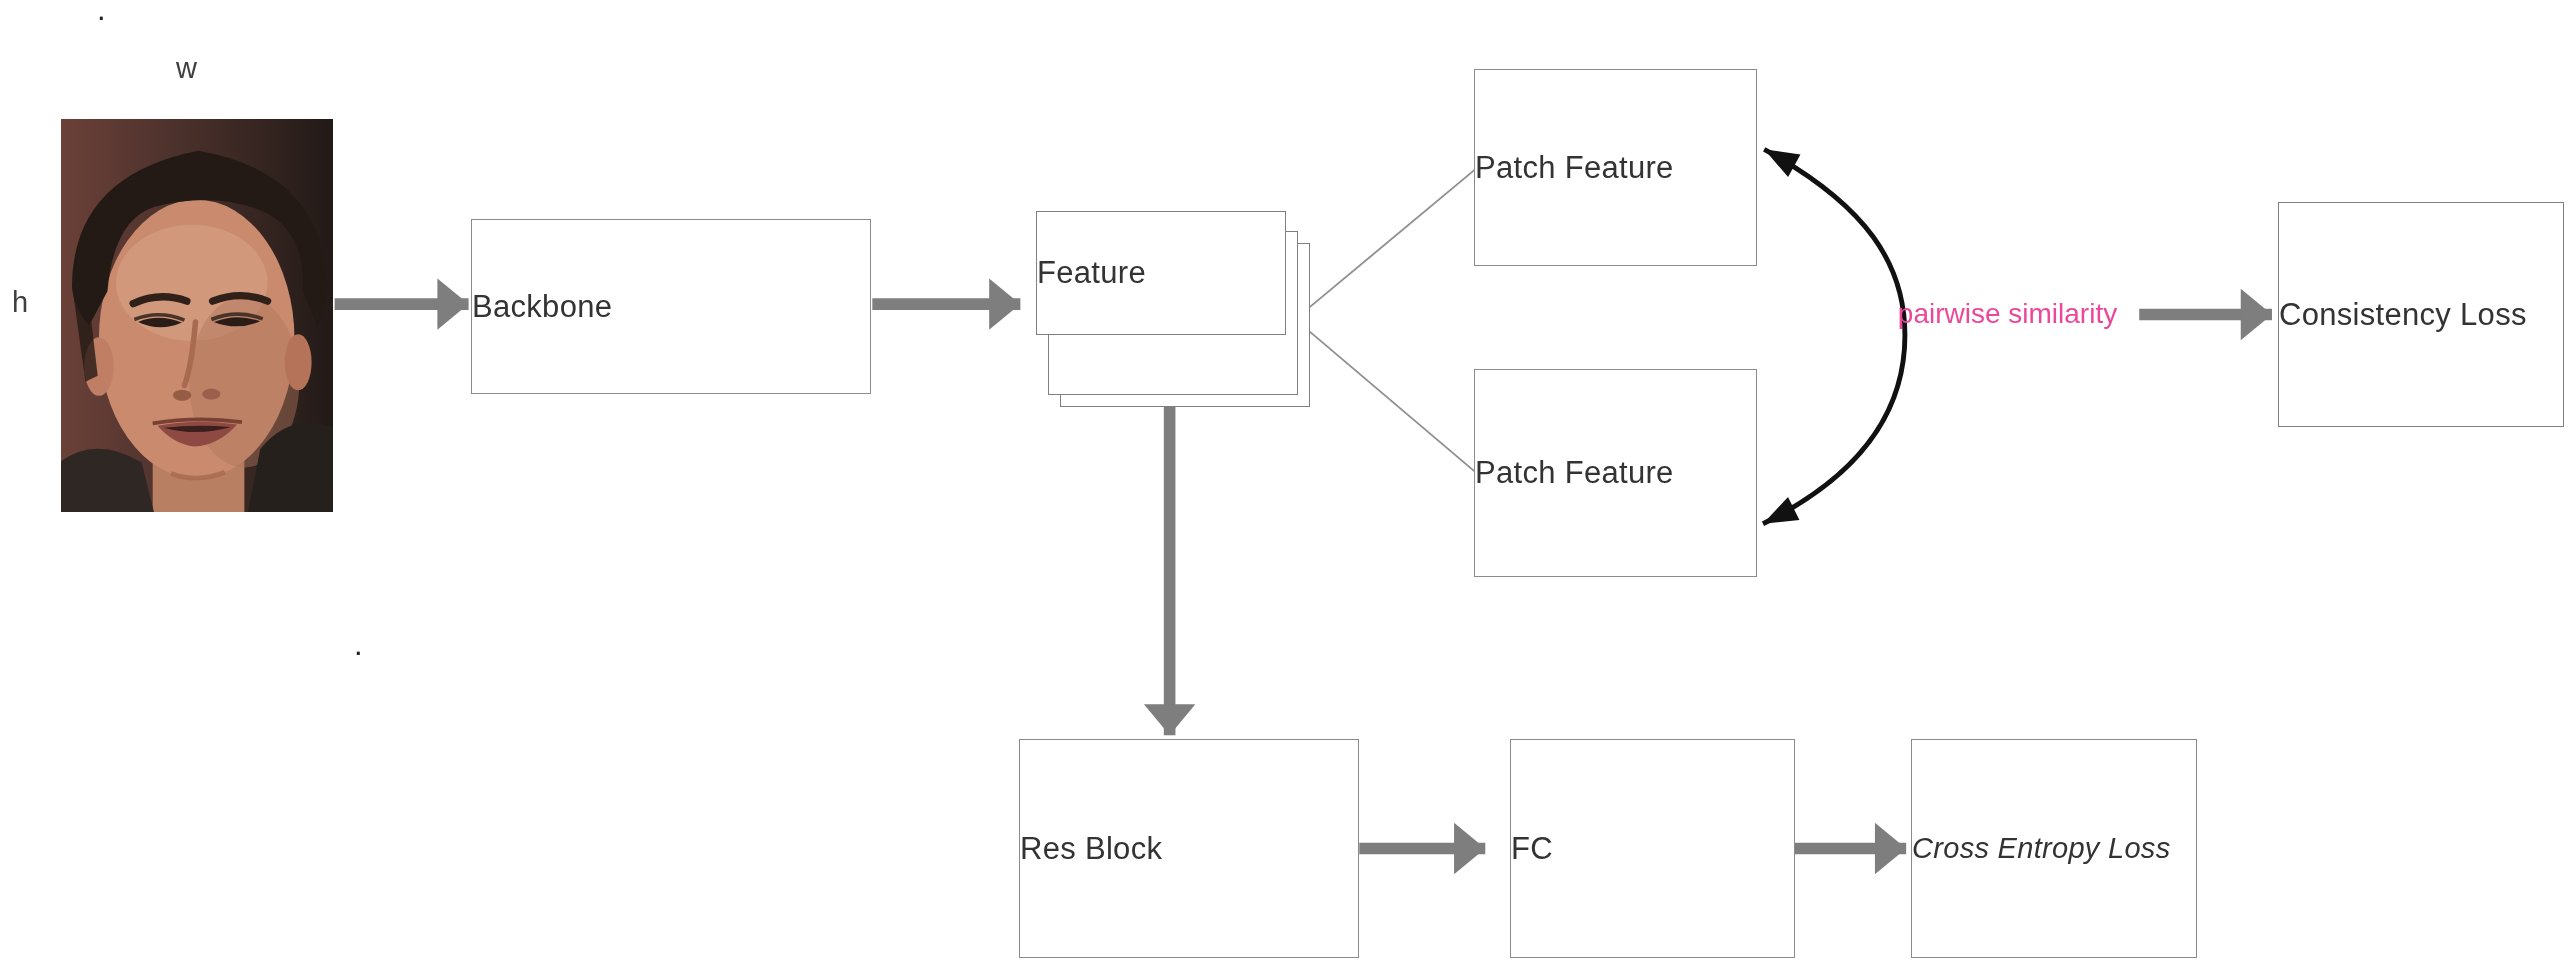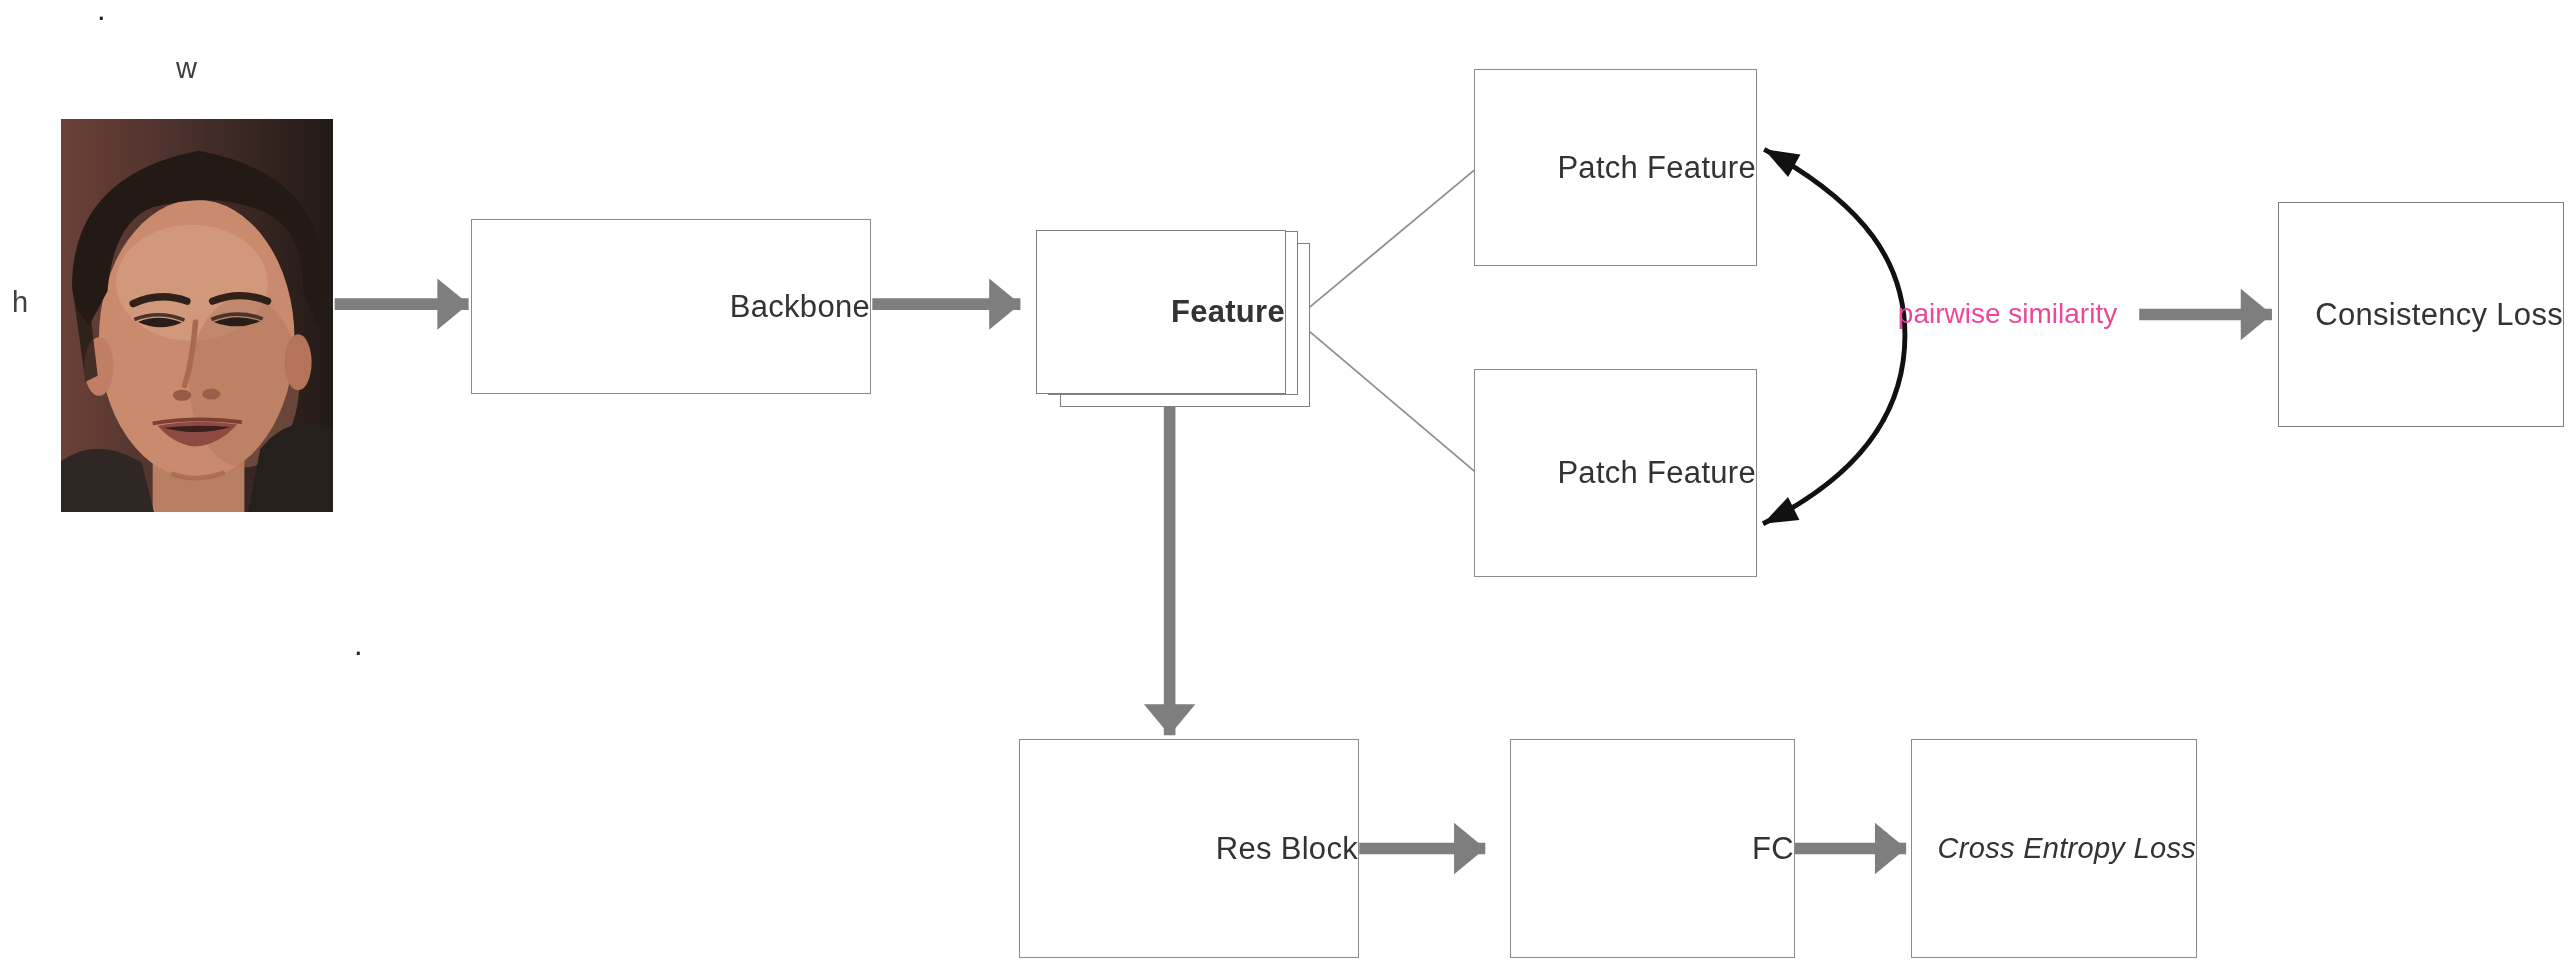--- a/index.html
+++ b/index.html
@@ -8,21 +8,21 @@
     width:2576px;height:974px;
     background:#ffffff;
     font-family:"Liberation Sans", sans-serif;
     overflow:hidden;
   }
   .layer{position:absolute;left:0;top:0;width:2576px;height:974px;}
   .node{
     position:absolute;
     background:#ffffff;
     border:1.8px solid #8b8b8b;
-    display:flex;align-items:center;justify-content:flex-end;
+    display:flex;align-items:center;justify-content:flex-start;
     box-sizing:border-box;
     z-index:3;
   }
   .node .lbl{
     color:#333333;
     font-size:31px;
     letter-spacing:0.3px;
     white-space:nowrap;
   }
   .stack-back{
@@ -129,21 +129,21 @@
       <path d="M445,643 L445,505 Q376,478 326,540 L306,643 Z" fill="#26201d"></path>
     </svg>
   </div>
 
   <div class="node" style="left:471px;top:219px;width:400px;height:175px;">
     <span class="lbl">Backbone</span>
   </div>
 
   <div class="stack-back" style="left:1060px;top:243px;width:250px;height:164px;"></div>
   <div class="stack-back" style="left:1048px;top:231px;width:250px;height:164px;"></div>
-  <div class="node" style="left:1036px;top:230px;width:250px;height:164px;border-color:#7f7f7f;font-weight:bold;">
+  <div class="node" style="left:1036px;top:211px;width:250px;height:124px;border-color:#7f7f7f;">
     <span class="lbl">Feature</span>
   </div>
 
   <div class="node" style="left:1474px;top:69px;width:283px;height:197px;border-width:1.2px;">
     <span class="lbl">Patch Feature</span>
   </div>
 
   <div class="node" style="left:1474px;top:369px;width:283px;height:208px;border-width:1.2px;">
     <span class="lbl">Patch Feature</span>
   </div>

